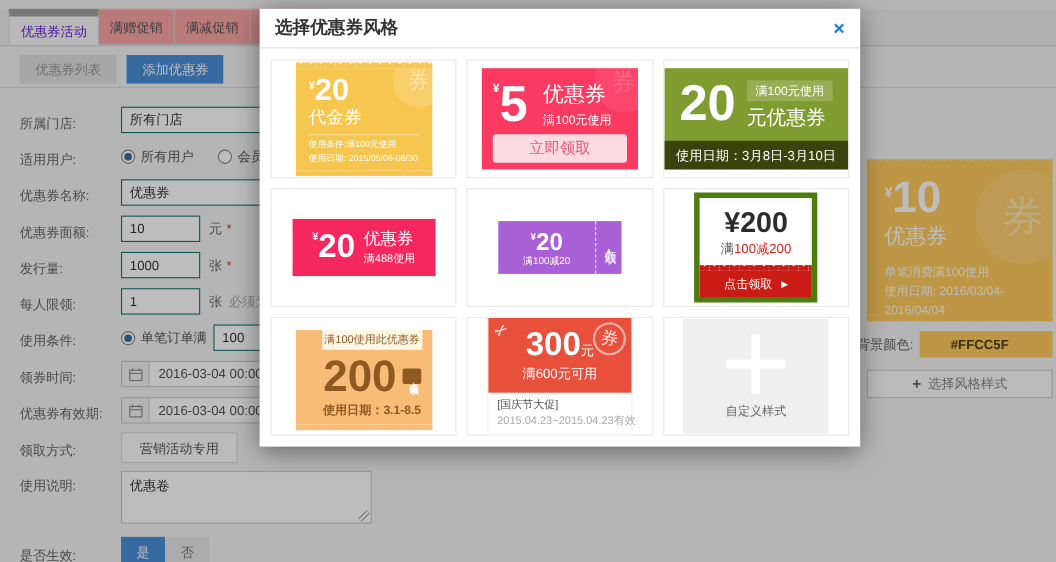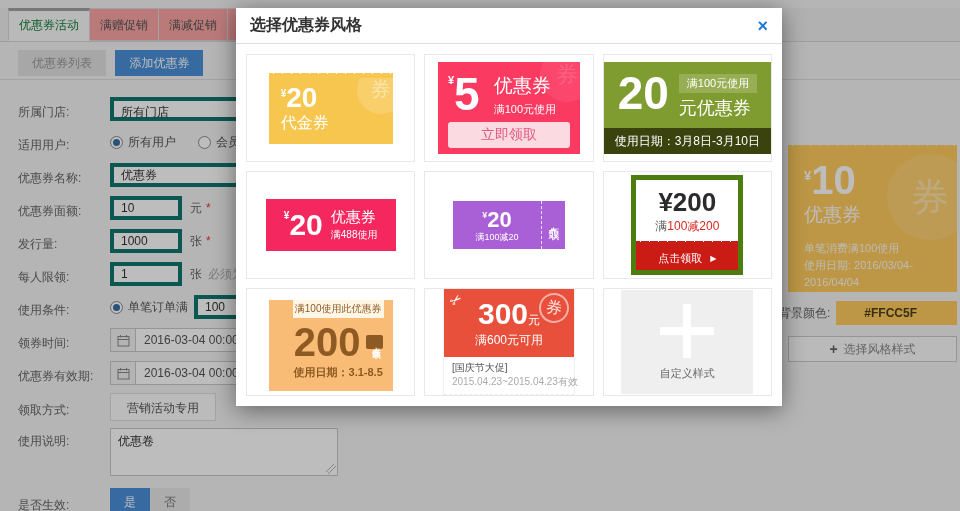--- a/index.html
+++ b/index.html
@@ -4,31 +4,31 @@
 <style>
   * { margin:0; padding:0; box-sizing:border-box; }
   html,body { width:960px; height:511px; }
   body { font-family:"Liberation Sans","DejaVu Sans",sans-serif; background:#f4f4f4; position:relative; overflow:hidden; }
 
   
   .app { position:absolute; inset:0; }
   .tabbar { margin-top:8px; height:34px; background:#efefef; border-bottom:1px solid #d5d5d5; display:flex; padding-left:8px; }
   .tab { font-size:12px; color:#555; line-height:33px; padding:0 10px; border:1px solid #d9d9d9; border-left:none; background:#fca5a5; white-space:nowrap; }
   .tab:first-child { border-left:1px solid #d9d9d9; }
-  .tab.active { background:#fafafa; color:#15803d; border-top:3px solid #a3a3a3; border-bottom:1px solid #fafafa; line-height:29px; }
+  .tab.active { background:#fafafa; color:#6d28d9; border-top:7px solid #a3a3a3; border-bottom:1px solid #fafafa; line-height:29px; }
   .subnav { padding:8px 0 3px 18px; border-bottom:1px solid #dcdcdc; }
   .subbtn { display:inline-block; height:26px; line-height:26px; padding:0 14px; font-size:12px; margin-right:5px; cursor:pointer; }
   .subbtn.gray { background:#e2e2e2; color:#999; }
   .subbtn.blue { background:#4A90D9; color:#fff; }
 
   .form { padding-top:16px; }
   .frow { display:flex; align-items:center; margin-bottom:7px; min-height:26px; }
   .frow.top { align-items:flex-start; }
   .flabel { width:92px; margin-left:18px; font-size:12px; color:#666; flex:none; padding-top:6px; line-height:14px; }
-  .inp { height:24px; line-height:22px; border:4px solid #0f766e; background:#fff; font-size:12px; color:#333; padding:0 7px; font-family:inherit; }
+  .inp { height:24px; line-height:22px; border:1px solid #0f766e; background:#fff; font-size:12px; color:#333; padding:0 7px; font-family:inherit; }
   .w-lg { width:228px; } .w-sm { width:72px; } .w-cond { width:118px; }
   .sfx { font-size:12px; color:#666; margin-left:8px; }
   .star { color:#e4393c; margin-left:4px; font-size:12px; }
   .hint { color:#aaa; font-size:12px; margin-left:6px; white-space:nowrap; }
   .radio { width:13px; height:13px; border:1px solid #8a8a8a; border-radius:50%; background:#fff; display:inline-flex; align-items:center; justify-content:center; margin-right:5px; flex:none; }
   .radio .dot { width:7px; height:7px; border-radius:50%; background:#3a6ea5; display:none; }
   .radio.checked .dot { display:block; }
   .rlabel { font-size:12px; color:#555; margin-right:22px; }
   .rlabel.tight { margin-right:6px; }
   .dicon { width:26px; height:24px; border:1px solid #c9c9c9; background:#f3f3f3; display:inline-flex; align-items:center; justify-content:center; }
@@ -296,20 +296,24 @@
   </div>
   <div class="mgrid">
 
     <div class="cell">
       <div class="cp-yellow">
         <div class="sawstrip saw-t"></div>
         <div class="cy-body">
           <div class="cy-wm">券</div>
           <div class="cy-amt"><span class="cur">¥</span><span class="num">20</span></div>
           <div class="cy-name">代金券</div>
+          <div class="cy-div">
+            <div class="cy-line">使用条件:满100元使用</div>
+            <div class="cy-line">使用日期: 2015/05/06-08/30</div>
+          </div>
         </div>
         <div class="sawstrip saw-b"></div>
       </div>
     </div>
 
     <div class="cell">
       <div class="cp-pink">
         <div class="c2-wm">券</div>
         <div class="c2-top">
           <div class="c2-amt"><span class="cur">¥</span><span class="num">5</span></div>

